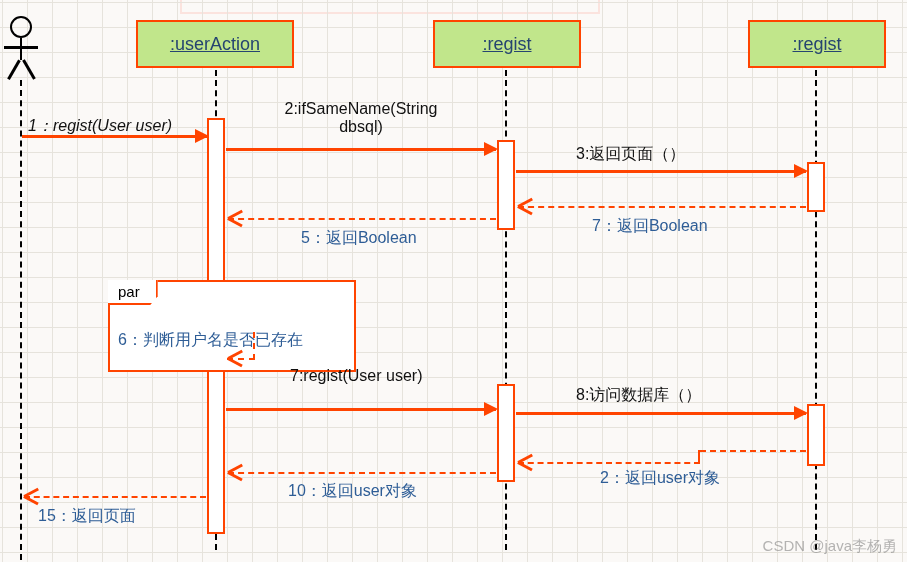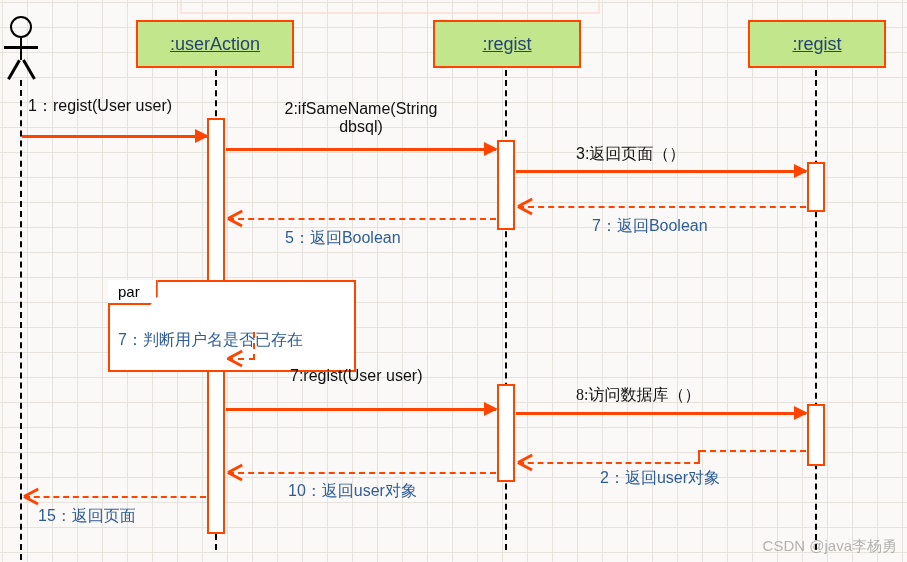--- a/index.html
+++ b/index.html
@@ -177,56 +177,56 @@
 <div class="activation" style="left:497px; top:140px; height:90px;"></div>
 <div class="activation" style="left:497px; top:384px; height:98px;"></div>
 
 <div class="participant-box" style="left:748px; top:20px; width:138px; height:48px;">
   <span>:regist</span>
 </div>
 <div class="lifeline" style="left:815px;"></div>
 <div class="activation" style="left:807px; top:162px; height:50px;"></div>
 <div class="activation" style="left:807px; top:404px; height:62px;"></div>
 
-<div class="msg-label" style="left:28px; top:96px;">1：regist(User user)</div>
+<div class="msg-label" style="left:28px; top:116px;font-style:italic;">1：regist(User user)</div>
 <div class="arrow-line" style="left:22px; top:135px; width:185px; height:2.5px;"></div>
 <div class="ah solid r" style="left:195px; top:129px;"></div>
 
 <div class="msg-label" style="left:266px; top:100px; width:190px; white-space:pre-line;">2:ifSameName(String
 dbsql)</div>
 <div class="arrow-line" style="left:226px; top:148px; width:270px; height:2.5px;"></div>
 <div class="ah solid r" style="left:484px; top:142px;"></div>
 
 <div class="msg-label" style="left:576px; top:144px;">3:返回页面（）</div>
 <div class="arrow-line" style="left:516px; top:170px; width:290px; height:2.5px;"></div>
 <div class="ah solid r" style="left:794px; top:164px;"></div>
 
 <div class="arrow-line dashed" style="left:518px; top:206px; width:288px;"></div>
 <div class="ah open l" style="left:518px; top:205px;"></div>
 <div class="msg-label blue" style="left:592px; top:216px;">7：返回Boolean</div>
 
 <div class="arrow-line dashed" style="left:228px; top:218px; width:268px;"></div>
 <div class="ah open l" style="left:228px; top:217px;"></div>
-<div class="msg-label blue" style="left:285px; top:228px;">5：返回Boolean</div>
+<div class="msg-label blue" style="left:301px; top:228px;">5：返回Boolean</div>
 
 <div class="fragment" style="left:108px; top:280px; width:248px; height:92px;">
   <div class="tag">par</div>
 </div>
-<div class="msg-label blue" style="left:118px; top:330px;">7：判断用户名是否已存在</div>
+<div class="msg-label blue" style="left:118px; top:330px;">6：判断用户名是否已存在</div>
 
 <div class="arrow-line dashed" style="left:227px; top:358px; width:28px;"></div>
 <div style="position:absolute; left:253px; top:332px; width:0; height:28px; border-left:2.5px dashed #ff4400;"></div>
 <div class="arrow-line" style="left:227px; top:332px; width:28px; height:2.5px; background:transparent;"></div>
 <div class="ah open l" style="left:228px; top:357px;"></div>
 
 <div class="msg-label" style="left:290px; top:367px;">7:regist(User user)</div>
 <div class="arrow-line" style="left:226px; top:408px; width:270px; height:2.5px;"></div>
 <div class="ah solid r" style="left:484px; top:402px;"></div>
 
-<div class="msg-label" style="left:576px; top:385px;font-family:Liberation Serif, serif;">8:访问数据库（）</div>
+<div class="msg-label" style="left:576px; top:385px;">8:访问数据库（）</div>
 <div class="arrow-line" style="left:516px; top:412px; width:290px; height:2.5px;"></div>
 <div class="ah solid r" style="left:794px; top:406px;"></div>
 
 <div class="arrow-line dashed" style="left:700px; top:450px; width:106px;"></div>
 <div style="position:absolute; left:698px; top:450px; width:0; height:12px; border-left:2.5px dashed #ff4400;"></div>
 <div class="arrow-line dashed" style="left:518px; top:462px; width:182px;"></div>
 <div class="ah open l" style="left:518px; top:461px;"></div>
 <div class="msg-label blue" style="left:600px; top:468px;">2：返回user对象</div>
 
 <div class="arrow-line dashed" style="left:228px; top:472px; width:268px;"></div>

